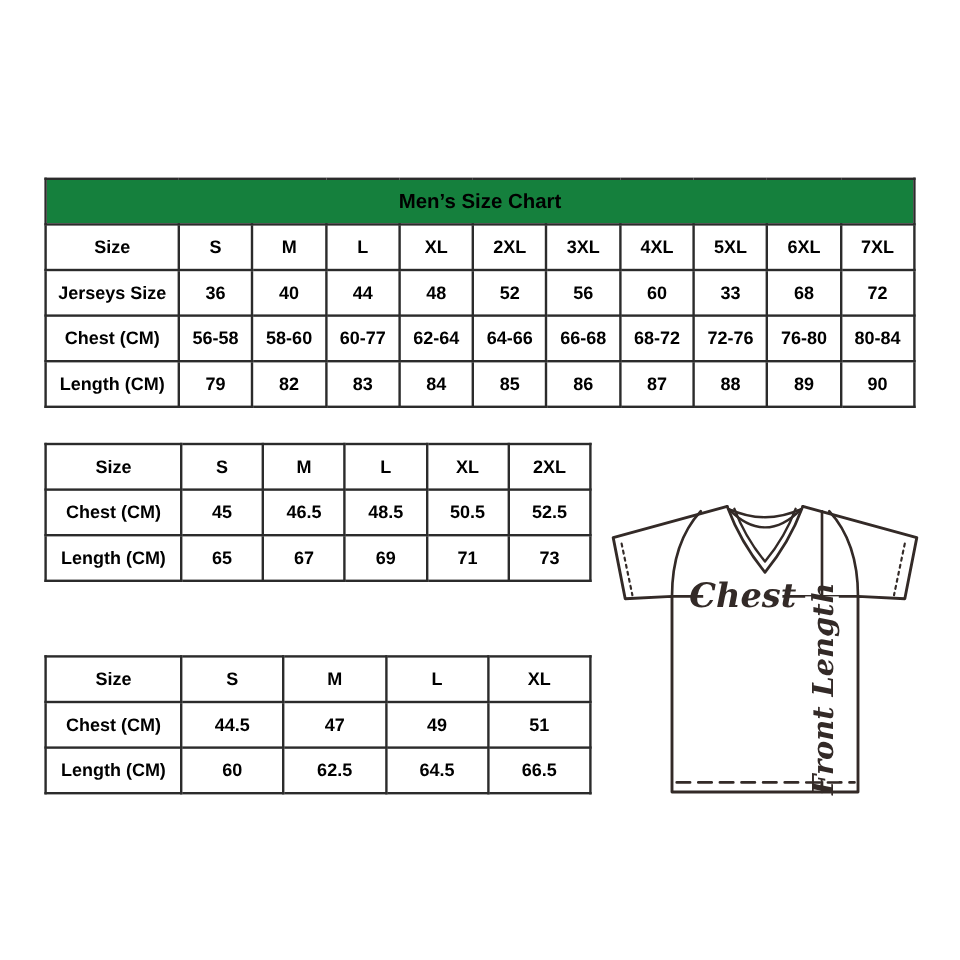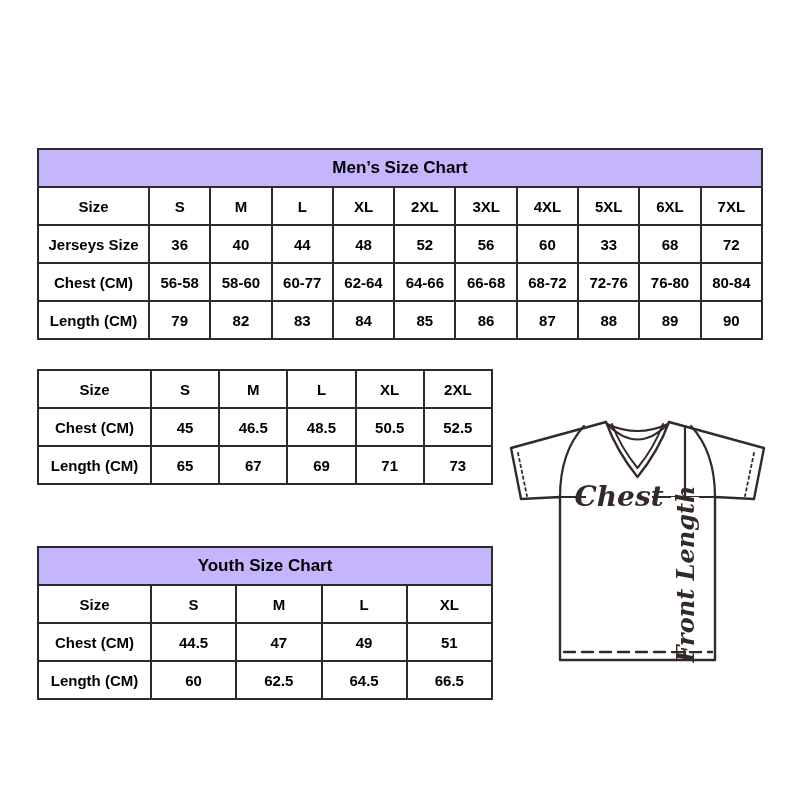--- a/index.html
+++ b/index.html
@@ -38,21 +38,21 @@
     text-align: center;
     vertical-align: middle;
     font-weight: bold;
     font-size: 15px;
     height: 36px;
     padding: 0;
     overflow: hidden;
     white-space: nowrap;
   }
   table.size-table th.section-header {
-    background: #c4b5fd;
+    background: #15803d;
     font-size: 17px;
   }
   #men-table    { left: 37px; top: 148px; width: 726px; }
   #women-table  { left: 37px; top: 369px; width: 456px; }
   #youth-table  { left: 37px; top: 546px; width: 456px; }
   .jersey-svg {
     position: absolute;
     left: 500px;
     top: 398px;
     width: 272px;
@@ -190,23 +190,20 @@
   <table id="youth-table" class="size-table">
       <colgroup>
         <col style="width: 113px;">
         <col>
         <col>
         <col>
         <col>
       </colgroup>
       <tbody>
         <tr>
-          <th colspan="5" class="section-header">Youth Size Chart</th>
-        </tr>
-        <tr>
           <td>Size</td>
           <td>S</td>
           <td>M</td>
           <td>L</td>
           <td>XL</td>
         </tr>
         <tr>
           <td>Chest (CM)</td>
           <td>44.5</td>
           <td>47</td>

